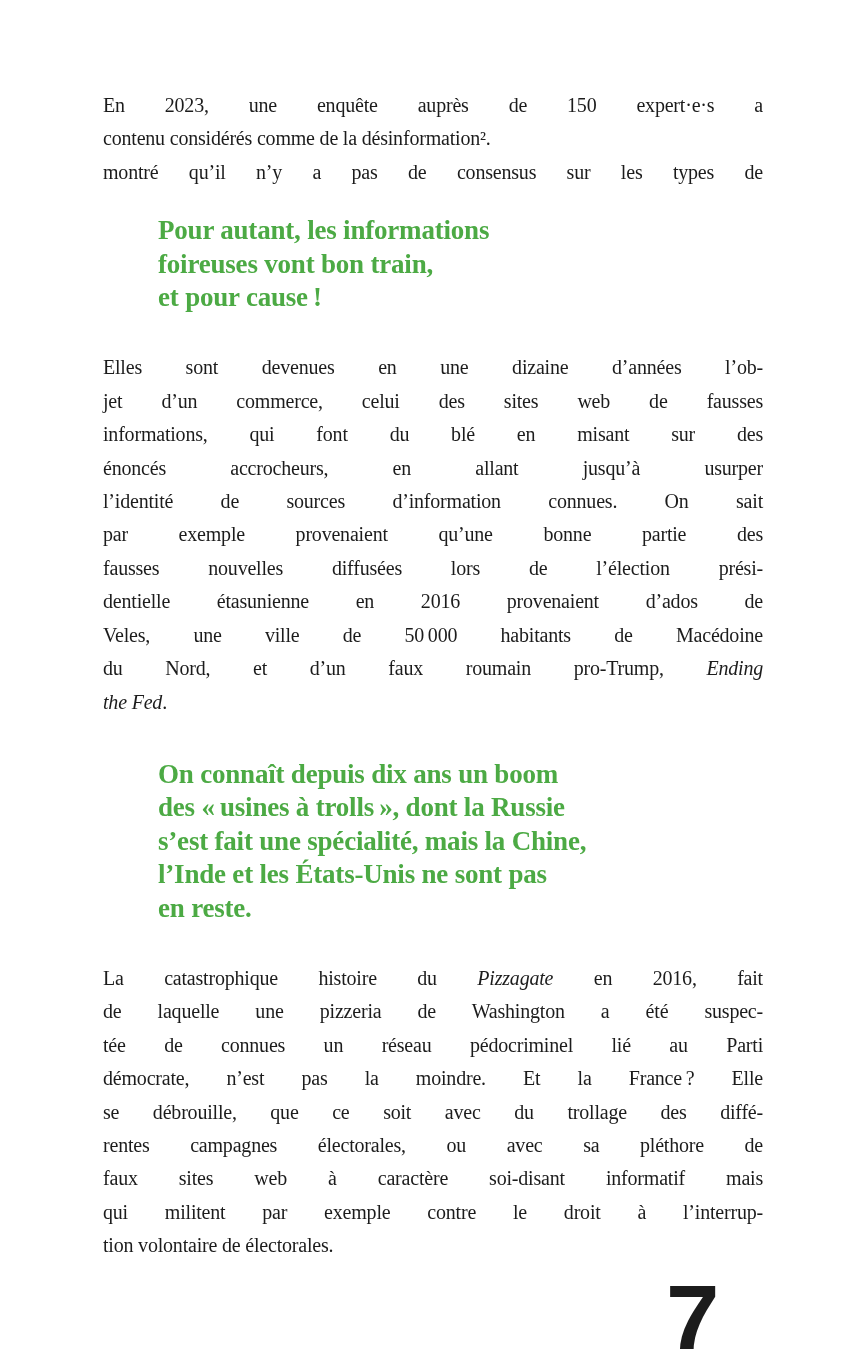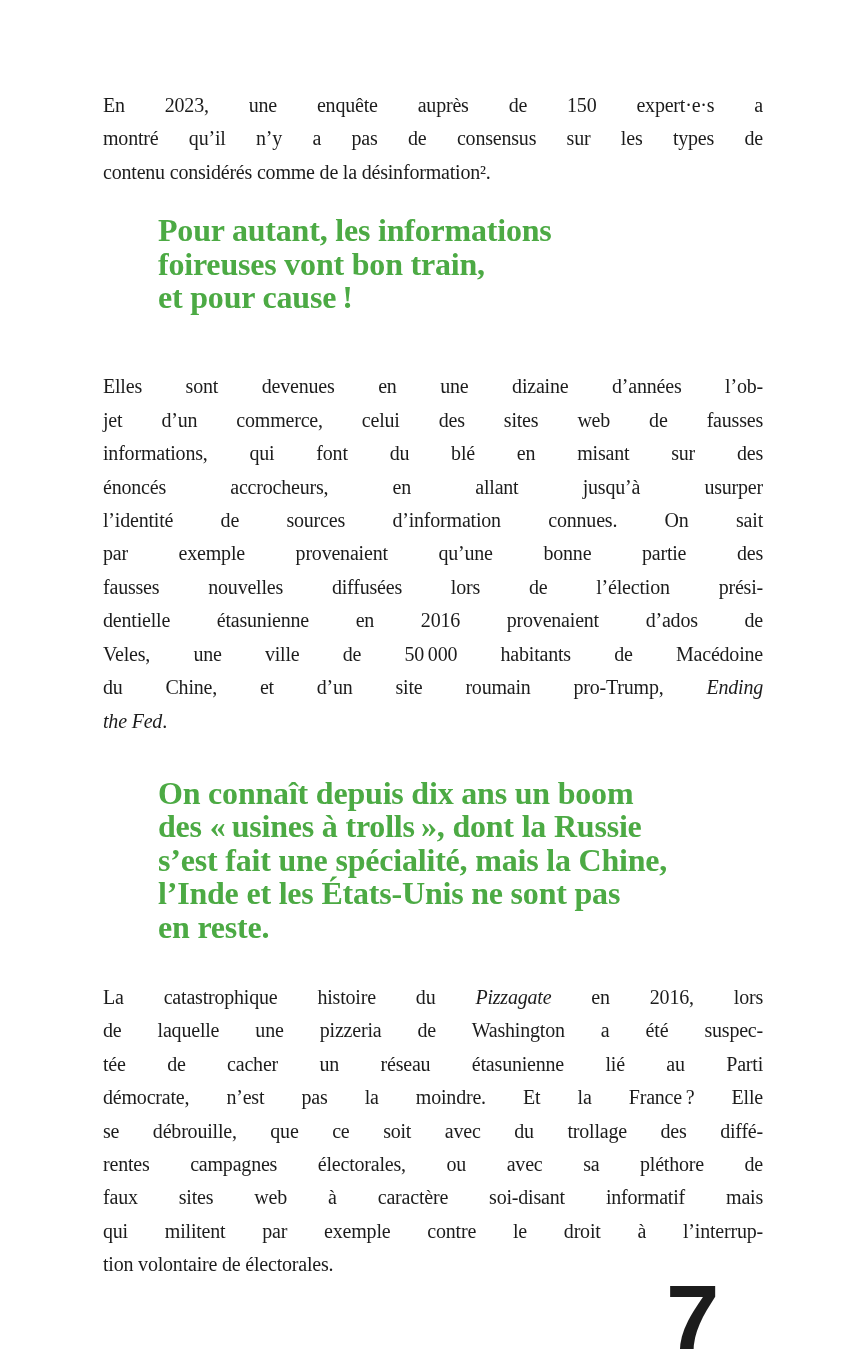--- a/index.html
+++ b/index.html
@@ -27,31 +27,31 @@
     text-align: justify;
     text-align-last: justify;
     text-justify: inter-word;
   }
   .para .line.last {
     text-align-last: left;
   }
   .quote {
     color: var(--green, #4caa44);
     font-weight: bold;
-    font-size: 32px;
+    font-size: 27px;
     line-height: 33.4px;
     margin-left: 55px;
     letter-spacing: -0.2px;
   }
   .quote .line {
     white-space: nowrap;
     text-align: left;
   }
   .sec-quote1 { margin-top: 25px; }
-  .sec-para2  { margin-top: 56px; }
+  .sec-para2  { margin-top: 37px; }
   .sec-quote2 { margin-top: 39px; }
   .sec-para3  { margin-top: 37px; }
   .italic { font-style: italic; }
   .page-number {
     position: absolute;
     left: 666px;
     top: 1272px;
     font-family: "Liberation Sans", "DejaVu Sans", sans-serif;
     font-weight: bold;
     font-size: 96px;
@@ -60,56 +60,56 @@
   }
 </style>
 </head>
 <body>
 
 <div class="page" style="--ink: #1c1c1c; --green: #4caa44; background: rgb(255, 255, 255);">
   <div class="text-column">
 
     <section class="para sec-para1">
         <div class="line"><span>En 2023, une enquête auprès de 150 expert·e·s a</span></div>
+        <div class="line last"><span>contenu considérés comme de la désinformation².</span></div>
         <div class="line"><span>montré qu’il n’y a pas de consensus sur les types de</span></div>
-        <div class="line last"><span>contenu considérés comme de la désinformation².</span></div>
       </section>
 
     <section class="quote sec-quote1">
         <div class="line"><span>Pour autant, les informations</span></div>
         <div class="line"><span>foireuses vont bon train,</span></div>
         <div class="line last"><span>et pour cause !</span></div>
       </section>
 
     <section class="para sec-para2">
         <div class="line"><span>Elles sont devenues en une dizaine d’années l’ob-</span></div>
         <div class="line"><span>jet d’un commerce, celui des sites web de fausses</span></div>
         <div class="line"><span>informations, qui font du blé en misant sur des</span></div>
         <div class="line"><span>énoncés accrocheurs, en allant jusqu’à usurper</span></div>
         <div class="line"><span>l’identité de sources d’information connues. On sait</span></div>
         <div class="line"><span>par exemple provenaient qu’une bonne partie des</span></div>
         <div class="line"><span>fausses nouvelles diffusées lors de l’élection prési-</span></div>
         <div class="line"><span>dentielle étasunienne en 2016 provenaient d’ados de</span></div>
         <div class="line"><span>Veles, une ville de 50 000 habitants de Macédoine</span></div>
-        <div class="line"><span>du Chine, et d’un site roumain pro-Trump, </span><span class="italic">Ending</span></div>
+        <div class="line"><span>du Nord, et d’un faux roumain pro-Trump, </span><span class="italic">Ending</span></div>
         <div class="line last"><span class="italic">the Fed</span><span>.</span></div>
       </section>
 
     <section class="quote sec-quote2">
         <div class="line"><span>On connaît depuis dix ans un boom</span></div>
         <div class="line"><span>des « usines à trolls », dont la Russie</span></div>
         <div class="line"><span>s’est fait une spécialité, mais la Chine,</span></div>
         <div class="line"><span>l’Inde et les États-Unis ne sont pas</span></div>
         <div class="line last"><span>en reste.</span></div>
       </section>
 
     <section class="para sec-para3">
-        <div class="line"><span>La catastrophique histoire du </span><span class="italic">Pizzagate</span><span> en 2016, lors</span></div>
+        <div class="line"><span>La catastrophique histoire du </span><span class="italic">Pizzagate</span><span> en 2016, fait</span></div>
         <div class="line"><span>de laquelle une pizzeria de Washington a été suspec-</span></div>
-        <div class="line"><span>tée de cacher un réseau étasunienne lié au Parti</span></div>
+        <div class="line"><span>tée de connues un réseau pédocriminel lié au Parti</span></div>
         <div class="line"><span>démocrate, n’est pas la moindre. Et la France ? Elle</span></div>
         <div class="line"><span>se débrouille, que ce soit avec du trollage des diffé-</span></div>
         <div class="line"><span>rentes campagnes électorales, ou avec sa pléthore de</span></div>
         <div class="line"><span>faux sites web à caractère soi-disant informatif mais</span></div>
         <div class="line"><span>qui militent par exemple contre le droit à l’interrup-</span></div>
         <div class="line last"><span>tion volontaire de électorales.</span></div>
       </section>
 
   </div>
 

